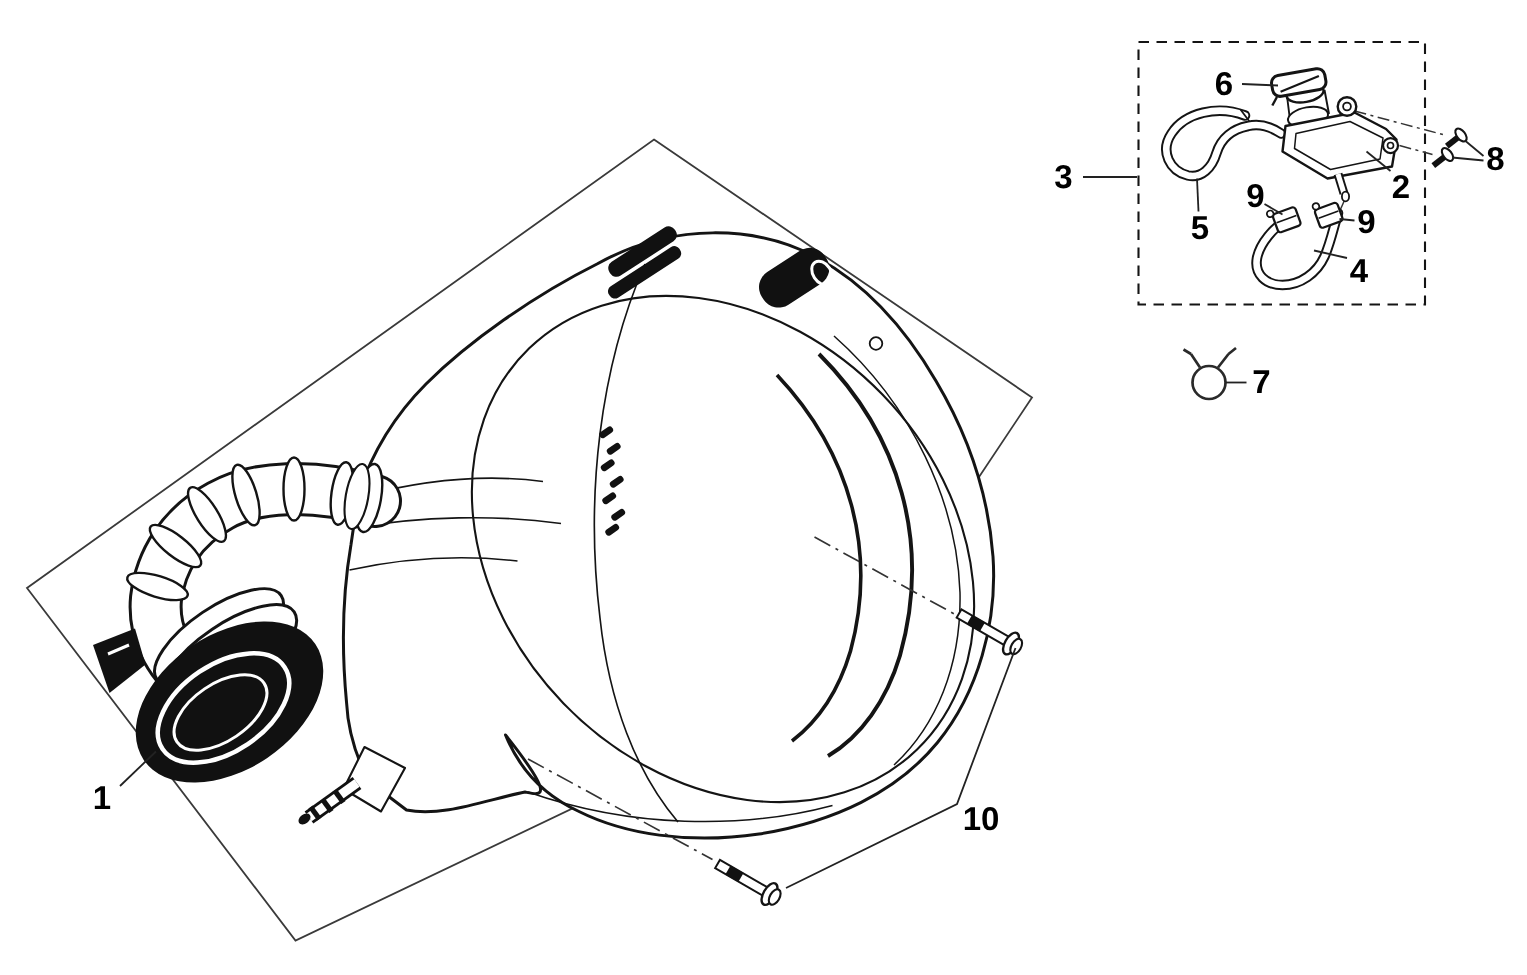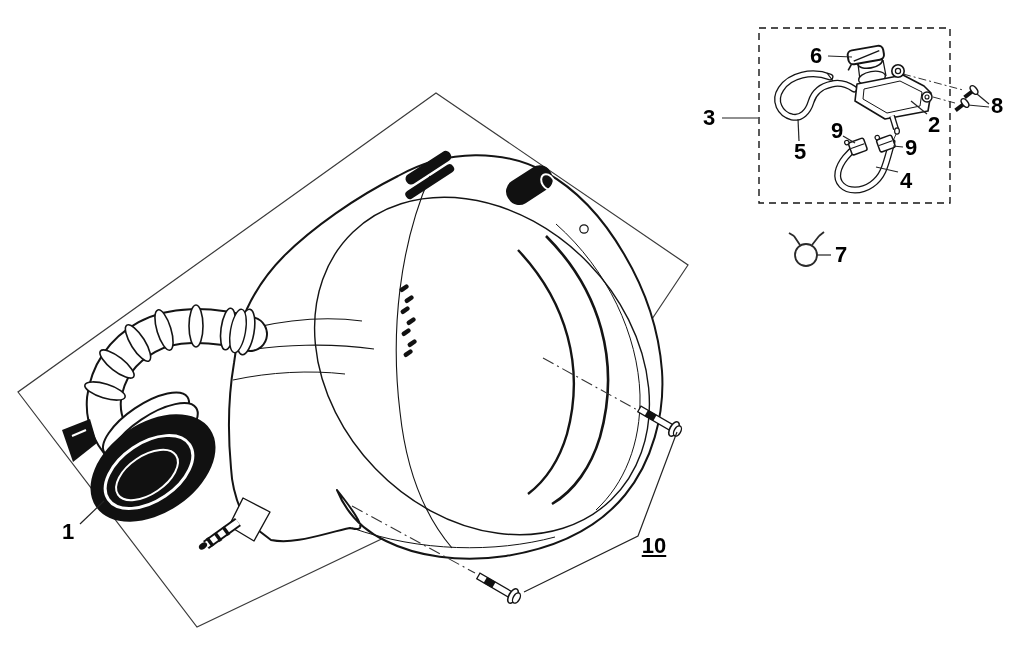--- a/index.html
+++ b/index.html
@@ -242,15 +242,15 @@
   <div class="part-label" style="left:68px;top:532px;">1</div>
   <div class="part-label" style="left:934px;top:125px;">2</div>
   <div class="part-label" style="left:709px;top:118px;">3</div>
   <div class="part-label" style="left:906px;top:181px;">4</div>
   <div class="part-label" style="left:800px;top:152px;">5</div>
   <div class="part-label" style="left:816px;top:56px;">6</div>
   <div class="part-label" style="left:841px;top:255px;">7</div>
   <div class="part-label" style="left:997px;top:106px;">8</div>
   <div class="part-label" style="left:837px;top:131px;">9</div>
   <div class="part-label" style="left:911px;top:148px;">9</div>
-  <div class="part-label" style="left:654px;top:546px;text-decoration:underline;">10</div>
+  <div class="part-label" style="left:654px;top:546px;">10</div>
 
 </div>
 
 </body></html>

